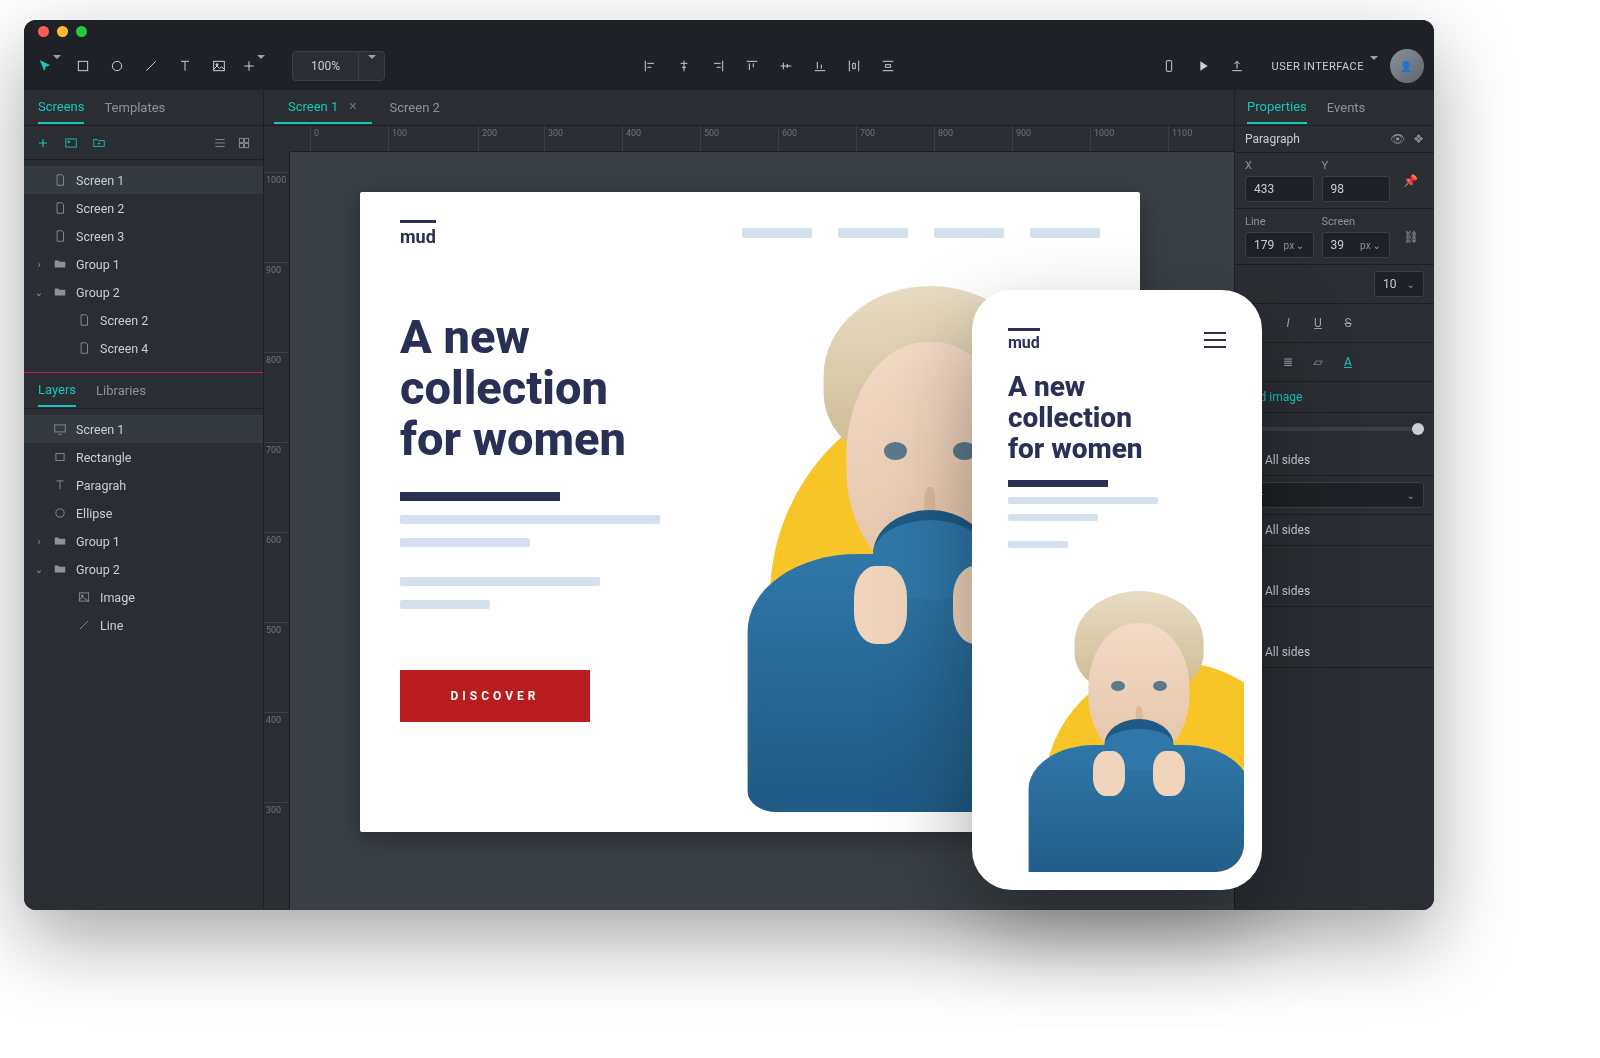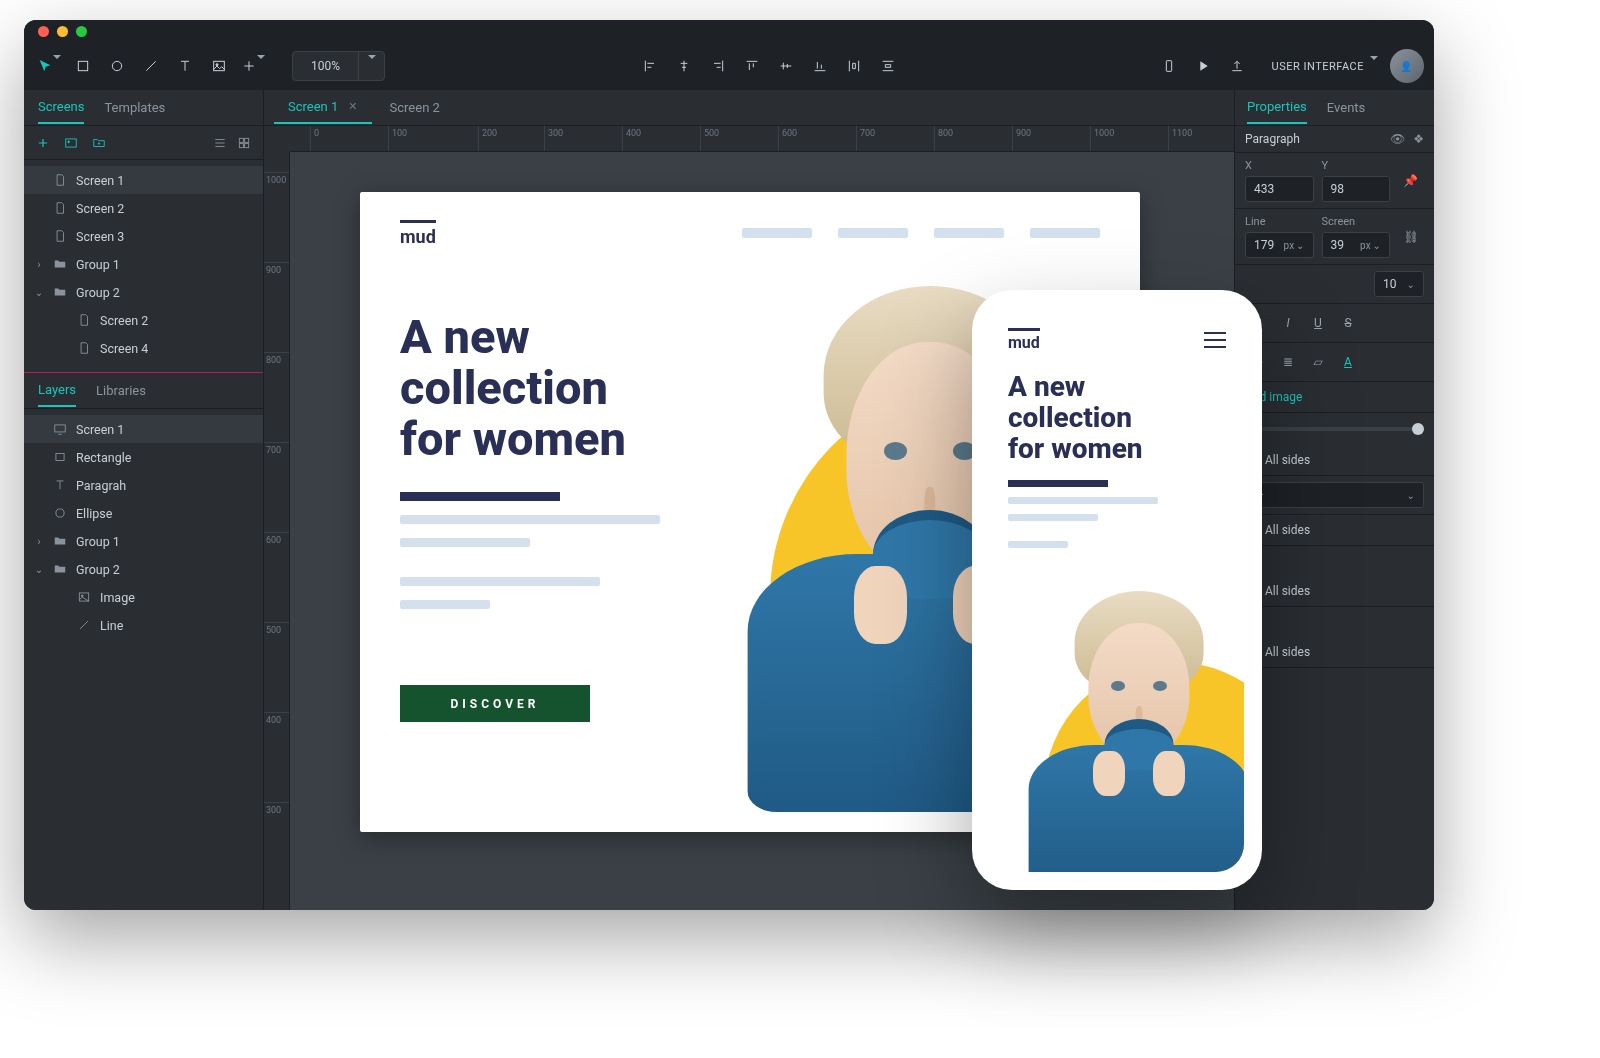--- a/index.html
+++ b/index.html
@@ -66,21 +66,21 @@
 
 
 .ab-nav{position:absolute;top:30px;left:40px;right:40px;height:22px;display:flex;align-items:center;}
 .ab-logo{font-size:18px;font-weight:700;color:#2a2f56;border-top:3px solid #2a2f56;padding-top:3px;}
 .ab-links{margin-left:auto;display:flex;gap:26px;}
 .ab-links span{width:70px;height:10px;background:#d4e0ee;border-radius:2px;}
 .ab-hero{position:absolute;left:40px;top:120px;width:340px;}
 .ab-hero h1{font-size:47px;font-weight:800;line-height:1.08;color:#2a2f56;}
 .ab-hero .ul{width:160px;height:9px;background:#2a2f56;margin-top:28px;}
 .ab-hero .line{height:9px;background:#d4e0ee;border-radius:2px;margin-top:14px;}
-.ab-cta{position:absolute;left:40px;bottom:110px;width:190px;height:37px;background:#14532d;display:flex;align-items:center;justify-content:center;color:#fff;font-size:12px;letter-spacing:4px;font-weight:700;}
+.ab-cta{position:absolute;left:40px;bottom:110px;width:190px;height:52px;background:#b91c1c;display:flex;align-items:center;justify-content:center;color:#fff;font-size:12px;letter-spacing:4px;font-weight:700;}
 .ab-circle{position:absolute;right:-60px;top:190px;width:430px;height:430px;border-radius:50%;background:#f8c529;}
 .ab-person{position:absolute;right:20px;top:60px;width:380px;height:560px;}
 
 
 .person{position:relative;width:100%;height:100%;}
 .person .face{position:absolute;left:50%;top:16%;transform:translateX(-50%);width:44%;height:42%;background:linear-gradient(180deg,#f3dbc7,#e5c4a8);border-radius:48% 48% 46% 46%;}
 .person .hair{position:absolute;left:50%;top:6%;transform:translateX(-50%);width:56%;height:32%;background:linear-gradient(180deg,#e9dcc4,#cbb990);border-radius:50% 50% 40% 40%;}
 .person .eyeL,.person .eyeR{position:absolute;top:34%;width:6%;height:3.2%;background:#5b7a8c;border-radius:50%;}
 .person .eyeL{left:38%;} .person .eyeR{right:38%;}
 .person .nose{position:absolute;left:50%;top:42%;transform:translateX(-50%);width:3%;height:6%;background:#ddb99a;border-radius:40%;}

